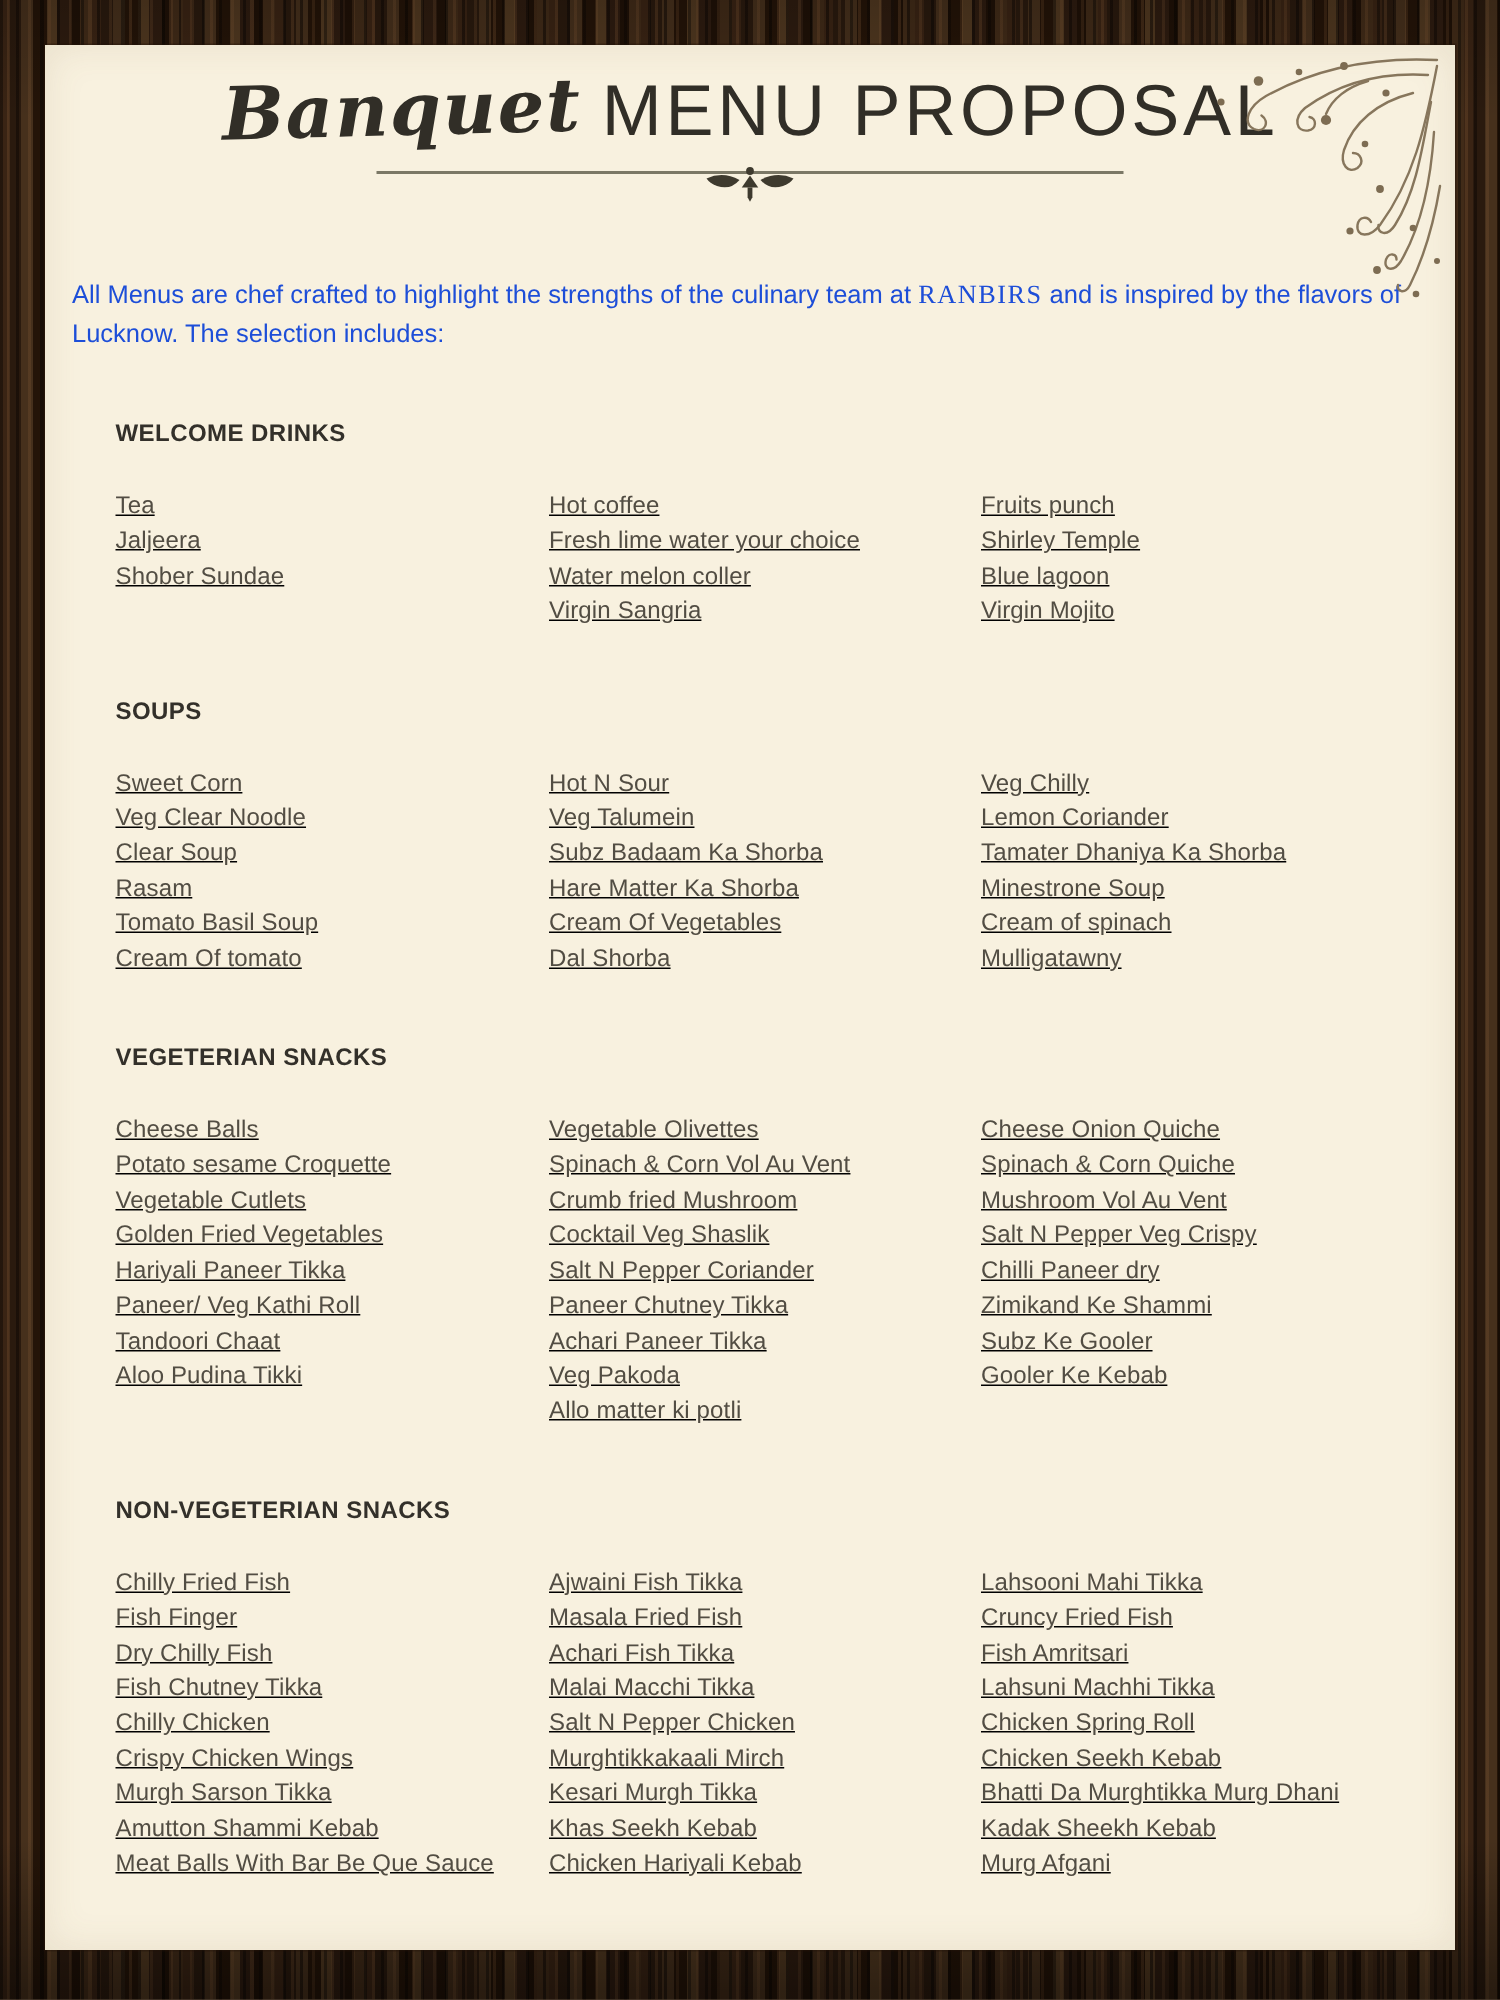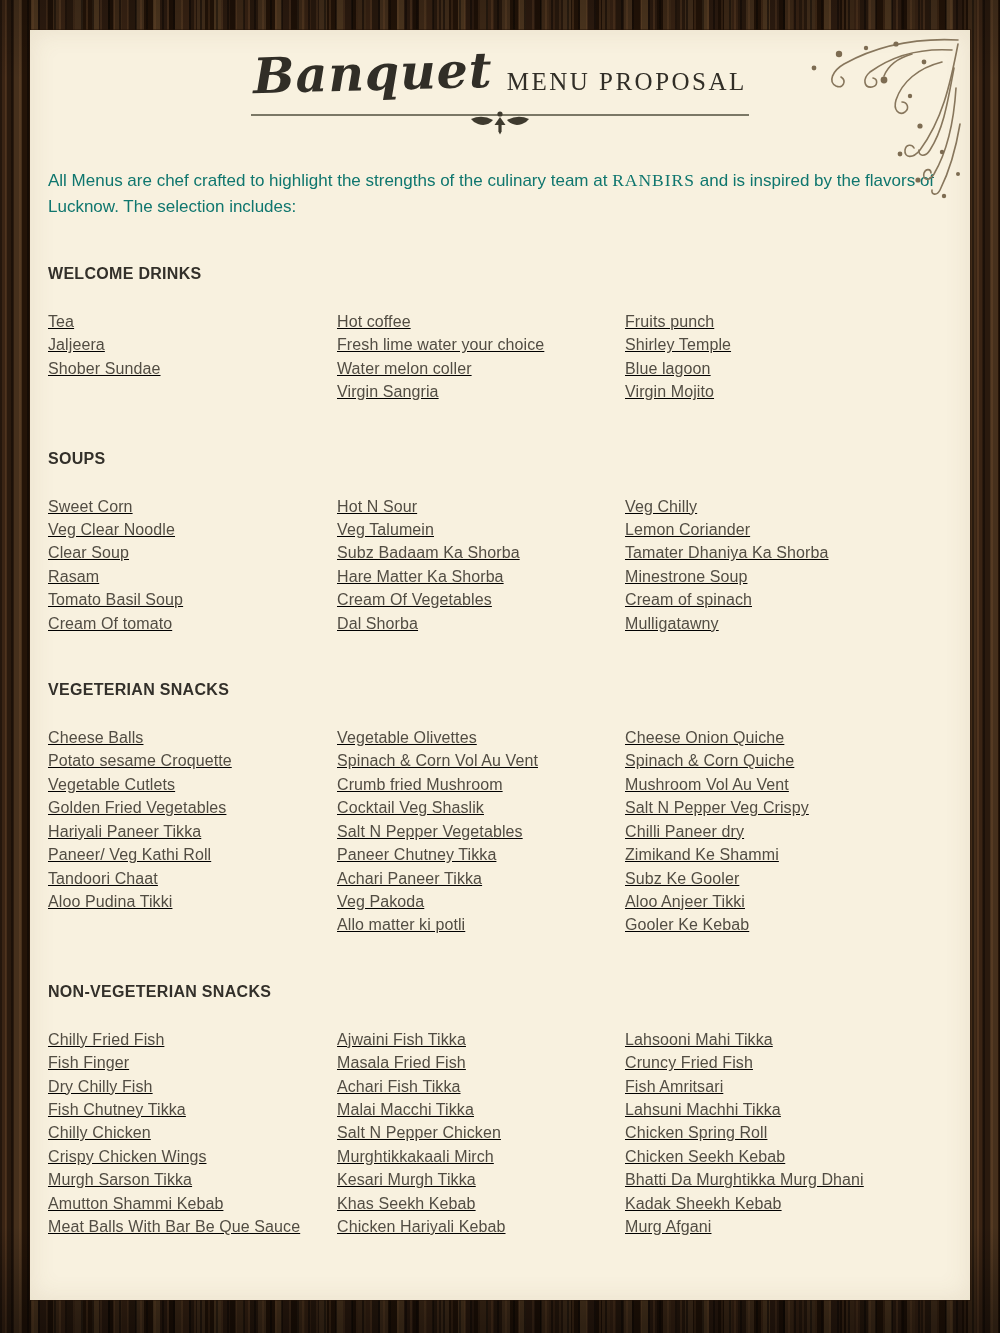--- a/index.html
+++ b/index.html
@@ -27,42 +27,42 @@
   
   .title-wrap{
     margin-top:14px;display:flex;justify-content:center;align-items:baseline;
     gap:14px;color:#312e27;
   }
   .title-script{
     font-family:"DejaVu Serif", serif;font-style:italic;font-weight:700;
     font-size:49px;letter-spacing:1px;transform:rotate(-1.5deg);
   }
   .title-caps{
-    font-family:Liberation Serif, serif;font-weight:400;font-size:25px;
+    font-family:Liberation Sans, sans-serif;font-weight:400;font-size:48px;
     letter-spacing:2.5px;
   }
   .divider{
     position:relative;width:498px;margin:9px auto 0;height:24px;
   }
   .divider .rule{
     position:absolute;left:0;right:0;top:3px;height:2px;background:#7b7866;
   }
   .divider svg{position:absolute;left:50%;top:-4px;transform:translateX(-50%);}
   
   .corner-flourish{position:absolute;top:4px;right:6px;}
   
   .intro{
-    margin:33px 18px 0;max-width:906px;
-    font-size:17px;line-height:25.5px;color:#0f766e;
+    margin:49px 18px 0;max-width:906px;
+    font-size:17px;line-height:25.5px;color:#1d4ed8;
   }
   .intro .brand{
     font-family:"Liberation Serif", serif;font-size:17.5px;letter-spacing:1px;
   }
   
-  .menu-sections{padding:0 18px;}
+  .menu-sections{padding:0 18px;margin-left:29px;}
   .menu-section{margin-top:46px;}
   .section-title{
     margin:0;font-size:16px;line-height:18px;font-weight:700;
     color:#33302a;letter-spacing:.3px;
   }
   .columns{
     margin-top:27px;display:grid;grid-template-columns:289px 288px 1fr;text-decoration:underline;
   }
   ul.col{list-style:none;margin:0;padding:0;}
   .menu-item{
@@ -189,35 +189,34 @@
               <li class="menu-item">Hariyali Paneer Tikka</li>
               <li class="menu-item">Paneer/ Veg Kathi Roll</li>
               <li class="menu-item">Tandoori Chaat</li>
               <li class="menu-item">Aloo Pudina Tikki</li>
             </ul>
             <ul class="col">
               <li class="menu-item">Vegetable Olivettes</li>
               <li class="menu-item">Spinach &amp; Corn Vol Au Vent</li>
               <li class="menu-item">Crumb fried Mushroom</li>
               <li class="menu-item">Cocktail Veg Shaslik</li>
-              <li class="menu-item">Salt N Pepper Vegetables</li>
+              <li class="menu-item">Salt N Pepper Coriander</li>
               <li class="menu-item">Paneer Chutney Tikka</li>
               <li class="menu-item">Achari Paneer Tikka</li>
               <li class="menu-item">Veg Pakoda</li>
               <li class="menu-item">Allo matter ki potli</li>
             </ul>
             <ul class="col">
               <li class="menu-item">Cheese Onion Quiche</li>
               <li class="menu-item">Spinach &amp; Corn Quiche</li>
               <li class="menu-item">Mushroom Vol Au Vent</li>
               <li class="menu-item">Salt N Pepper Veg Crispy</li>
               <li class="menu-item">Chilli Paneer dry</li>
               <li class="menu-item">Zimikand Ke Shammi</li>
               <li class="menu-item">Subz Ke Gooler</li>
-              <li class="menu-item">Aloo Anjeer Tikki</li>
               <li class="menu-item">Gooler Ke Kebab</li>
             </ul>
           </div>
         </section>
         <section class="menu-section">
           <h2 class="section-title">NON-VEGETERIAN SNACKS</h2>
           <div class="columns">
             <ul class="col">
               <li class="menu-item">Chilly Fried Fish</li>
               <li class="menu-item">Fish Finger</li>

